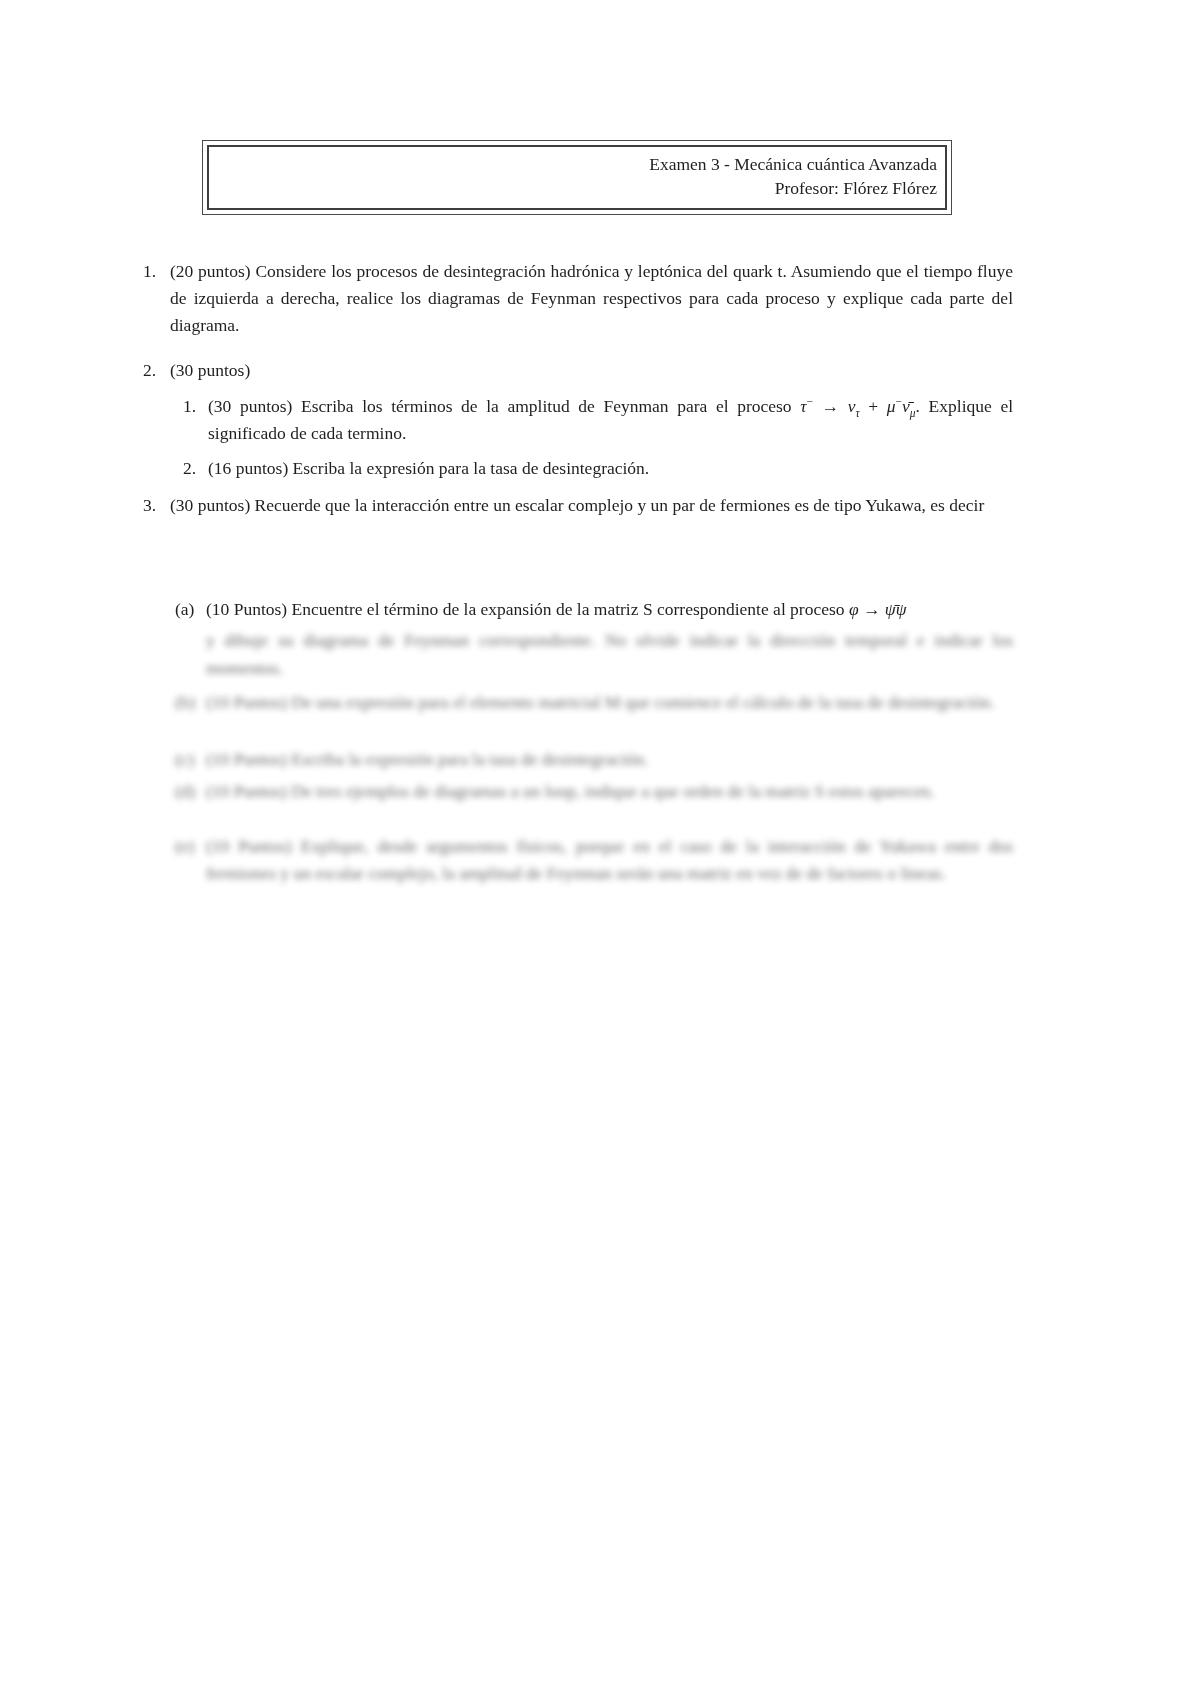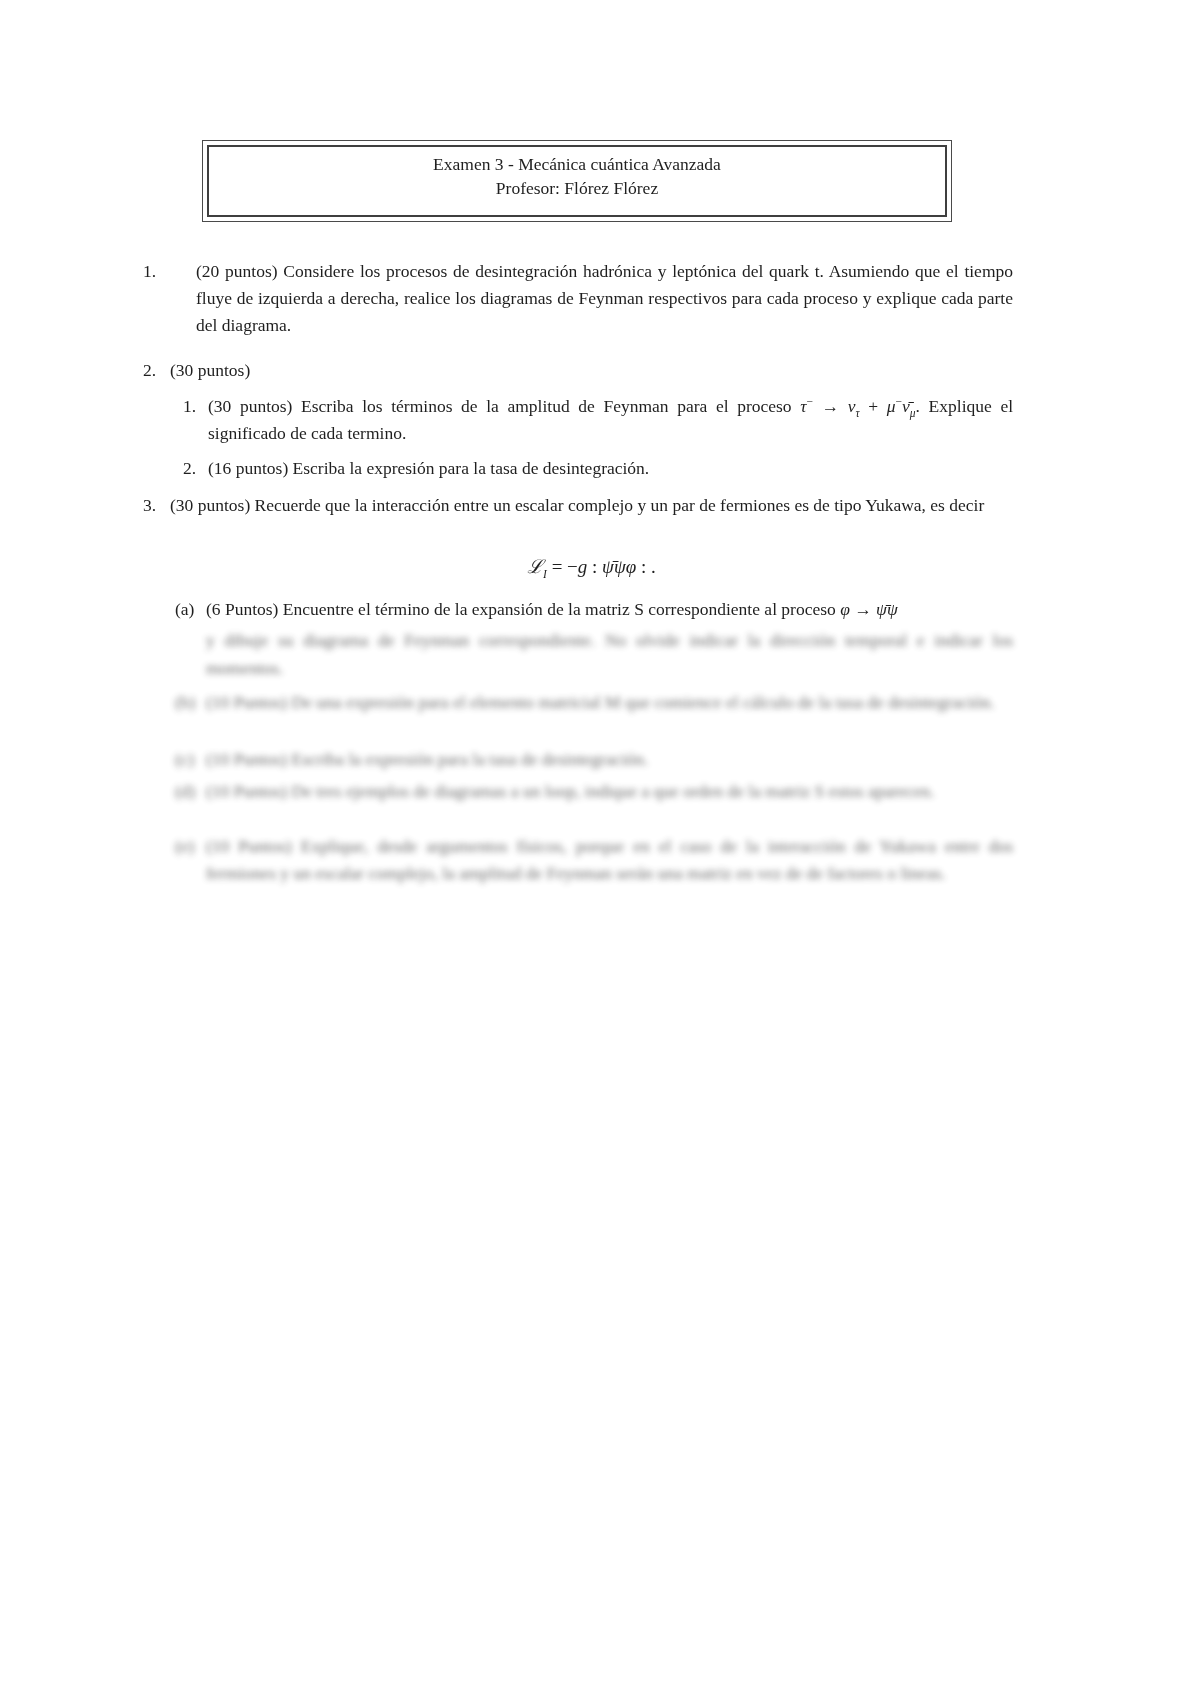--- a/index.html
+++ b/index.html
@@ -6,21 +6,21 @@
   .page {
     position:relative; width:1190px; height:1683px; background:#ffffff;
     font-family:"Liberation Serif", serif; color:#1f1f1f; overflow:hidden;
   }
   
   .titlebox {
     position:absolute; left:202px; top:140px; width:740px;
     border:1.5px solid #4a4a4a; padding:4px; background:#fff;
   }
   .titlebox-inner {
-    border:2px solid #3f3f3f; padding:5px 8px 15px 8px; text-align:center;
+    border:2px solid #3f3f3f; padding:5px 8px 8px 8px; text-align:right;
   }
   .title-line { font-size:17.5px; line-height:24px; }
 
   
   .item { position:absolute; display:flex; font-size:17.5px; line-height:27px; }
   .num  { flex:none; }
   .txt  { text-align:justify; }
 
   .top-num   { width:27px; }
   .sub-num   { width:25px; }
@@ -52,21 +52,21 @@
 
   <div class="titlebox">
     <div class="titlebox-inner">
       <div class="title-line">Examen 3 - Mecánica cuántica Avanzada</div>
       <div class="title-line">Profesor: Flórez Flórez</div>
     </div>
   </div>
 
   <div class="item" style="left:143px; top:258px; width:870px;">
     <div class="num top-num">1.</div>
-    <div class="txt" style="width:843px;margin-left:26px;">(20 puntos) Considere los procesos de desintegración hadrónica y leptónica del quark t. Asumiendo que el tiempo fluye de izquierda a derecha, realice los diagramas de Feynman respectivos para cada proceso y explique cada parte del diagrama.</div>
+    <div class="txt" style="width:843px;">(20 puntos) Considere los procesos de desintegración hadrónica y leptónica del quark t. Asumiendo que el tiempo fluye de izquierda a derecha, realice los diagramas de Feynman respectivos para cada proceso y explique cada parte del diagrama.</div>
   </div>
 
   <div class="item" style="left:143px; top:357px; width:870px;">
     <div class="num top-num">2.</div>
     <div class="txt">(30 puntos)</div>
   </div>
 
   <div class="item" style="left:183px; top:393px; width:830px;">
     <div class="num sub-num">1.</div>
     <div class="txt" style="width:805px;">
@@ -77,28 +77,25 @@
   <div class="item" style="left:183px; top:455px; width:830px;">
     <div class="num sub-num">2.</div>
     <div class="txt">(16 puntos) Escriba la expresión para la tasa de desintegración.</div>
   </div>
 
   <div class="item" style="left:143px; top:492px; width:870px;">
     <div class="num top-num">3.</div>
     <div class="txt" style="width:843px;">(30 puntos) Recuerde que la interacción entre un escalar complejo y un par de fermiones es de tipo Yukawa, es decir</div>
   </div>
 
-  <div class="equation" style="top:553px;">
-    <span class="scr">ℒ</span><sub class="scr">I</sub><span class="rm"> = −</span><span class="math">g</span><span class="rm"> : </span><span class="math">ψ̄</span><span class="math">ψ</span><span class="math">φ</span><span class="rm"> : .</span>
-  </div>
 
   <div class="item" style="left:175px; top:596px; width:838px;">
     <div class="num alpha-num">(a)</div>
     <div class="txt" style="width:807px;">
-      <span>(6 Puntos) Encuentre el término de la expansión de la matriz S correspondiente al proceso </span><span class="math"><span>φ</span><span class="rm"> → </span><span>ψ̄</span><span>ψ</span></span>
+      <span>(10 Puntos) Encuentre el término de la expansión de la matriz S correspondiente al proceso </span><span class="math"><span>φ</span><span class="rm"> → </span><span>ψ̄</span><span>ψ</span></span>
     </div>
   </div>
 
   <div class="blur-block blur" style="left:206px; top:626px; width:807px;">y dibuje su diagrama de Feynman correspondiente. No olvide indicar la dirección temporal e indicar los momentos.</div>
 
   <div class="item blur" style="left:175px; top:688px; width:838px; line-height:28px;">
     <div class="num alpha-num">(b)</div>
     <div class="txt" style="width:807px;">(10 Puntos) De una expresión para el elemento matricial M que comience el cálculo de la tasa de desintegración.</div>
   </div>
 

